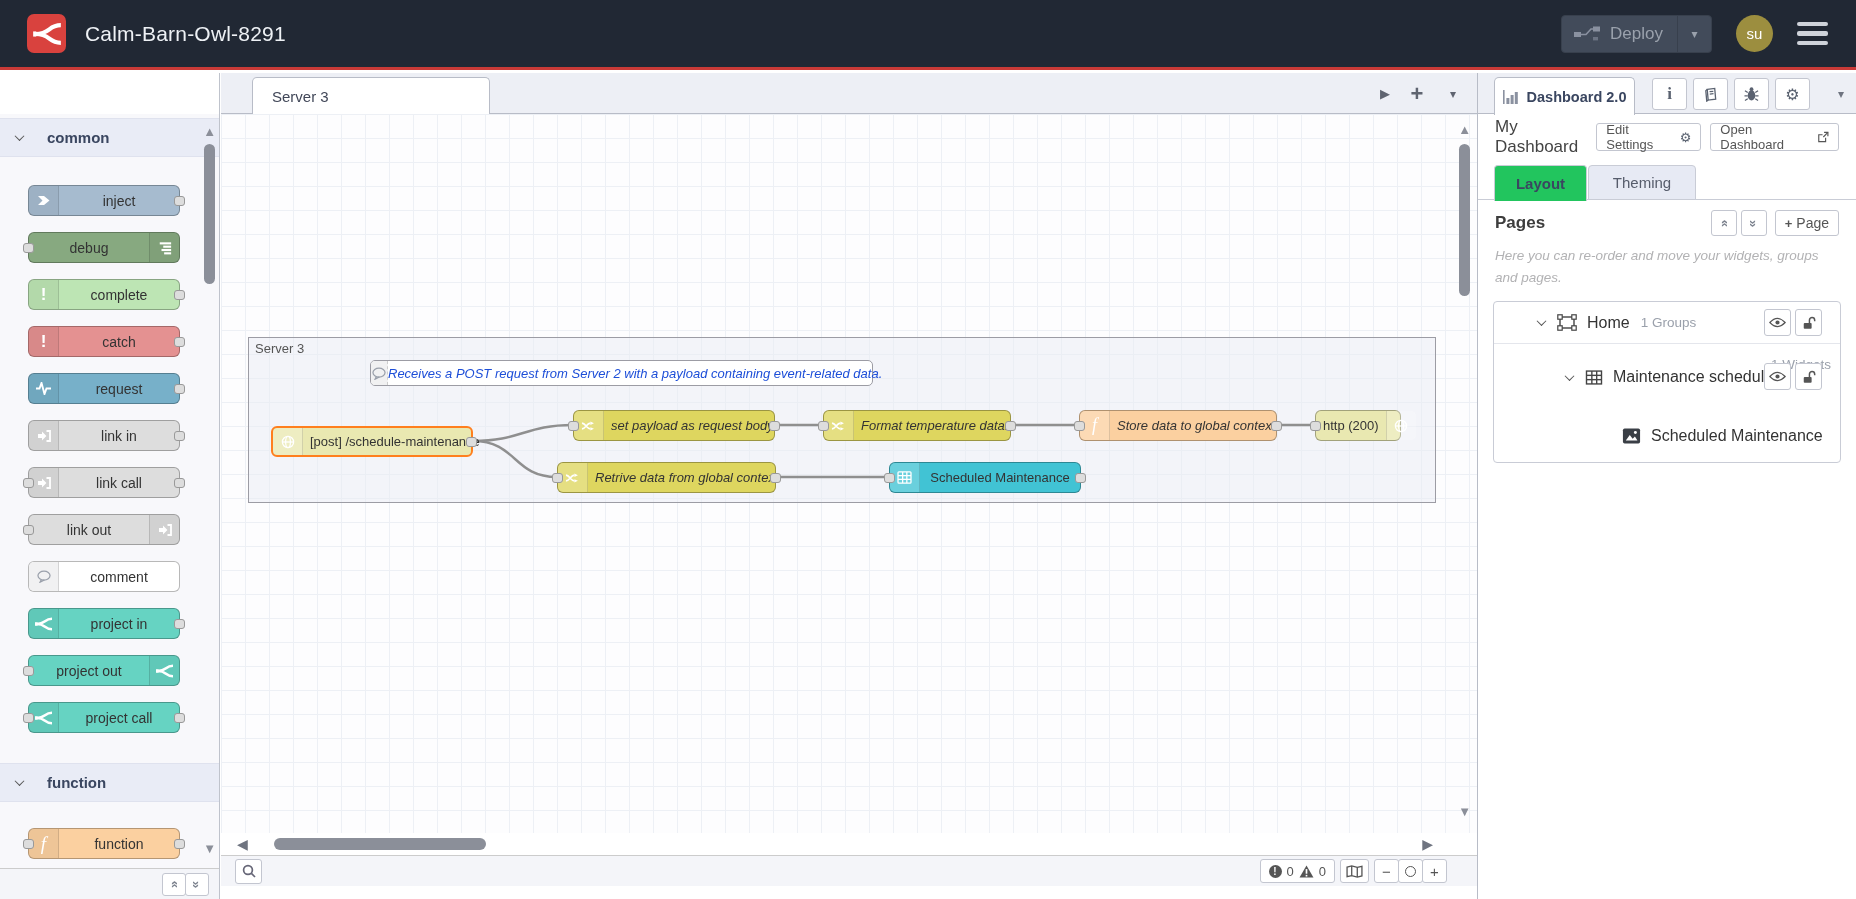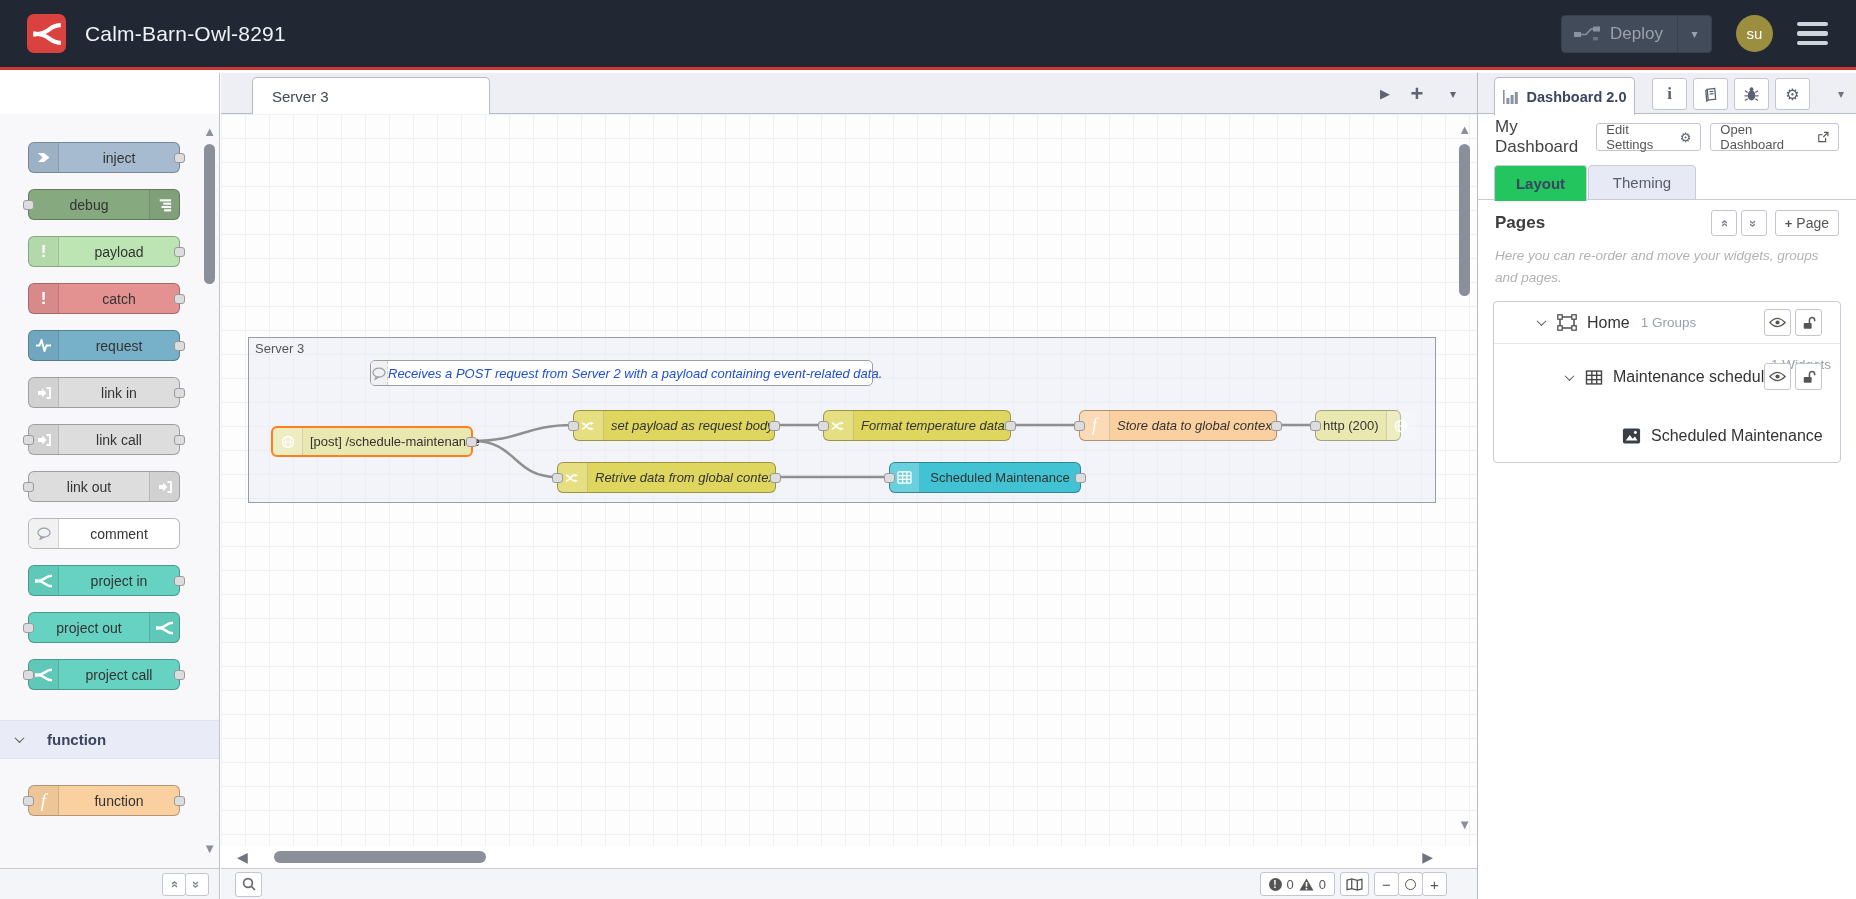--- a/index.html
+++ b/index.html
@@ -57,21 +57,21 @@
     border-top:1px solid #ccc; display:flex; align-items:center; justify-content:flex-end;
     padding-right:10px; }
   .sqbtn { height:23px; min-width:24px; background:#fff; border:1px solid #c3c6d0;
     border-radius:3px; display:flex; align-items:center; justify-content:center;
     color:#7c828e; font-size:13px; }
   .pfoot .sqbtn + .sqbtn { margin-left:-1px; }
   .rot-up { display:inline-block; transform:rotate(-90deg); font-weight:bold; }
   .rot-dn { display:inline-block; transform:rotate(90deg); font-weight:bold; }
 
   
-  .center { position:absolute; top:73px; left:221px; width:1256px; bottom:0; }
+  .center { position:absolute; top:73px; left:221px; width:1256px; bottom:13px; }
   .tabbar { position:absolute; top:0; left:0; right:0; height:41px; background:#edeff5;
     border-bottom:1px solid #b8bcc7; }
   .flowtab { position:absolute; left:31px; top:4px; width:238px; height:38px; background:#fff;
     border:1px solid #b8bcc7; border-bottom:none; border-radius:5px 5px 0 0;
     display:flex; align-items:center; padding-left:19px; font-size:15px; color:#414758; }
   .tb-ico { position:absolute; top:0; height:41px; display:flex; align-items:center;
     justify-content:center; color:#5f6470; }
   .canvas { position:absolute; top:41px; left:0; right:0; bottom:53px; background:#fdfdfe;
     background-image:linear-gradient(#edf0f5 1px, transparent 1px),
                      linear-gradient(90deg,#edf0f5 1px, transparent 1px);
@@ -198,20 +198,24 @@
       <div class="burger">
           <i></i>
           <i></i>
           <i></i>
         </div>
     </div>
   </div>
 
   <div class="palette">
     <div class="pscroll">
+      <div class="pcat">
+        <span class="chev"></span>
+        <span>common</span>
+      </div>
       <div class="plist">
         <div class="pnode" style="--c:#a6bbcf">
           <span class="picon l">
             <svg width="14" height="13" viewBox="0 0 14 13">
                 <polygon points="1,2 7,2 12.5,6.5 7,11 1,11 5.5,6.5" fill="#fff"></polygon>
               </svg>
           </span>
           <span class="plabel">inject</span>
           <span class="port out"></span>
         </div>
@@ -222,21 +226,21 @@
             <svg width="14" height="14" viewBox="0 0 16 15" fill="#fff">
               <rect x="2" y="1" width="13" height="2.4"></rect>
                 <rect x="6" y="4.8" width="9" height="2.4"></rect>
               <rect x="4" y="8.6" width="11" height="2.4"></rect>
                 <rect x="7" y="12.4" width="8" height="2.4"></rect>
             </svg>
           </span>
         </div>
         <div class="pnode" style="--c:#bde5b4">
           <span class="picon l" style="color:#fff;font-weight:bold;font-size:17px;">!</span>
-          <span class="plabel">payload</span>
+          <span class="plabel">complete</span>
           <span class="port out"></span>
         </div>
         <div class="pnode" style="--c:#e49191">
           <span class="picon l" style="color:#fff;font-weight:bold;font-size:17px;">!</span>
           <span class="plabel">catch</span>
           <span class="port out"></span>
         </div>
         <div class="pnode" style="--c:#77b0c9">
           <span class="picon l">
             <svg width="15" height="13" viewBox="0 0 15 13">

